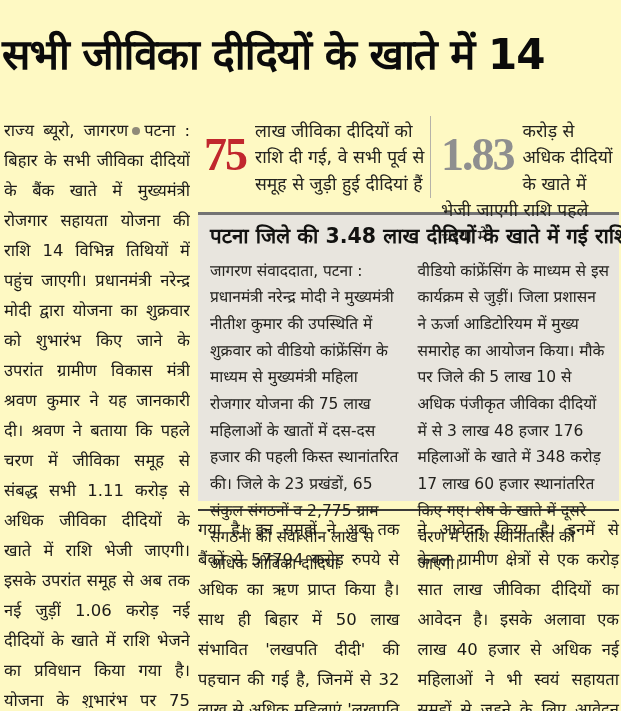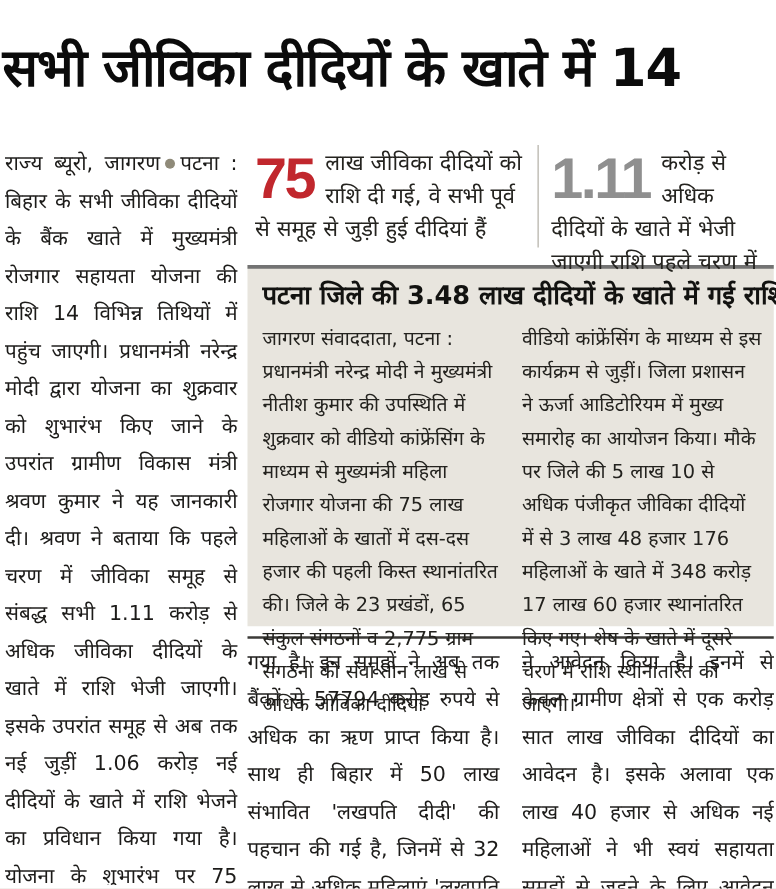--- a/index.html
+++ b/index.html
@@ -1,20 +1,20 @@
 <!DOCTYPE html>
 <html lang="hi"><head>
 <meta charset="utf-8">
 <style>
   html,body{margin:0;padding:0;background:#dedcd6;}
   .page{
     position:relative;
     width:621px;height:711px;
     margin:0 auto;
-    background:#ffffff;
+    background:#fef9c3;
     overflow:hidden;
     font-family:"DejaVu Sans","Liberation Sans",sans-serif;
     color:#1c1b19;
   }
   
   .headline{
     position:absolute;left:2px;top:0;width:617px;
     font-weight:700;color:#0b0b0b;
     font-size:42px;line-height:1.28;
     letter-spacing:-1px;
@@ -37,22 +37,22 @@
   .right-region{position:absolute;left:198px;top:112px;width:421px;}
   
   .stats{display:flex;align-items:stretch;height:96px;}
   .stat{flex:1;padding:6px 4px 0 6px;}
   .stat-1{flex:0 0 222px;}
   .stat-2{flex:1;padding-left:10px;}
   .stat-divider{width:0;border-left:1px solid #b5b2a9;margin:4px 0 10px 0;}
   .stat-number{
     float:left;
     font-size:46px;font-weight:700;line-height:.88;
-    margin:4px 9px 0 0;letter-spacing:-2px;
-    font-family:Liberation Sans, sans-serif;
+    margin:17px 9px 0 0;letter-spacing:-2px;
+    font-family:Liberation Serif, serif;
   }
   .stat-text{
     font-size:17.5px;line-height:1.5;font-weight:400;color:#24231f;
   }
   
   .inset-box{
     margin-top:4px;
     background:#e8e5de;
     border-top:3px solid #737373;
     padding:6px 10px 10px 12px;
@@ -88,21 +88,21 @@
 
   <div class="right-region">
 
     <div class="stats">
       <div class="stat stat-1">
         <span class="stat-number" style="color:#c1272d">75</span>
         <span class="stat-text">लाख जीविका दीदियों को राशि दी गई, वे सभी पूर्व से समूह से जुड़ी हुई दीदियां हैं</span>
       </div>
       <div class="stat-divider"></div>
       <div class="stat stat-2">
-        <span class="stat-number" style="color:#8f8f8f">1.11</span>
+        <span class="stat-number" style="color:#8f8f8f">1.83</span>
         <span class="stat-text">करोड़ से अधिक दीदियों के खाते में भेजी जाएगी राशि पहले चरण में</span>
       </div>
     </div>
 
     <div class="inset-box">
       <div class="inset-title">पटना जिले की 3.48 लाख दीदियों के खाते में गई राशि</div>
       <div class="inset-cols">
         <div class="inset-col">
           <p><span class="bold">जागरण संवाददाता, पटना :</span> <span>प्रधानमंत्री नरेन्द्र मोदी ने मुख्यमंत्री नीतीश कुमार की उपस्थिति में शुक्रवार को वीडियो कांफ्रेंसिंग के माध्यम से मुख्यमंत्री महिला रोजगार योजना की 75 लाख महिलाओं के खातों में दस-दस हजार की पहली किस्त स्थानांतरित की। जिले के 23 प्रखंडों, 65 संकुल संगठनों व 2,775 ग्राम संगठनों की सवा तीन लाख से अधिक जीविका दीदियां</span></p>
         </div>

